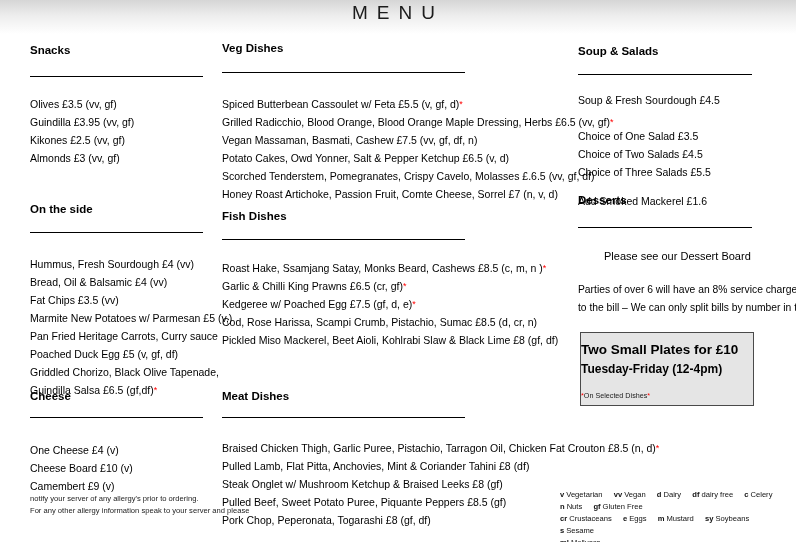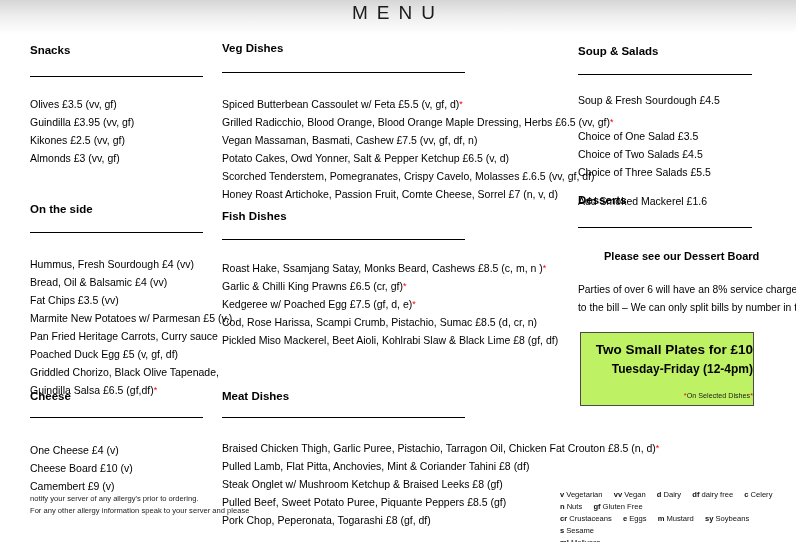--- a/index.html
+++ b/index.html
@@ -16,24 +16,24 @@
   .abs{position:absolute;left:0;}
   .sec-title{font-size:11.5px;font-weight:bold;white-space:nowrap;}
   .rule{border-top:1.2px solid #000;height:0;}
   .rule-l{width:173px;}
   .rule-m{width:243px;}
   .rule-r{width:174px;}
   .items p{margin:0;font-size:10.5px;line-height:18px;white-space:nowrap;}
   .items-tight p{line-height:18.1px;}
   .star{color:#ff0000;font-size:9px;vertical-align:1px;}
   .fine{font-size:7.6px;line-height:11.5px;color:#222;white-space:nowrap;}
-  .note-bold{font-size:11px;font-weight:bold;white-space:nowrap;padding-left:26px;}
+  .note-bold{font-size:11px;font-weight:normal;white-space:nowrap;padding-left:26px;}
   .svc{font-size:10.3px;white-space:nowrap;}
   .promo-box{position:absolute;left:2px;width:172px;height:72px;border:1px solid #4a4a4a;
-        text-align:right;background:#bef264;}
+        text-align:left;background:#e5e5e5;}
   .promo-l1{margin-top:9px;font-size:13.5px;font-weight:bold;white-space:nowrap;}
   .promo-l2{margin-top:5px;font-size:12px;font-weight:bold;white-space:nowrap;}
   .promo-note{margin-top:15px;font-size:7.2px;color:#1a1a1a;}
   .promo-note .star{font-size:7.2px;vertical-align:0;}
   .allergen{position:absolute;left:560px;top:489px;width:232px;font-size:7.6px;line-height:12px;color:#111;}
   .allergen .pair{display:inline-block;margin-right:9px;white-space:nowrap;}
   .allergen b{font-weight:bold;margin-right:2px;}
   .overlap-title{position:absolute;z-index:2;}
 </style>
 </head>

